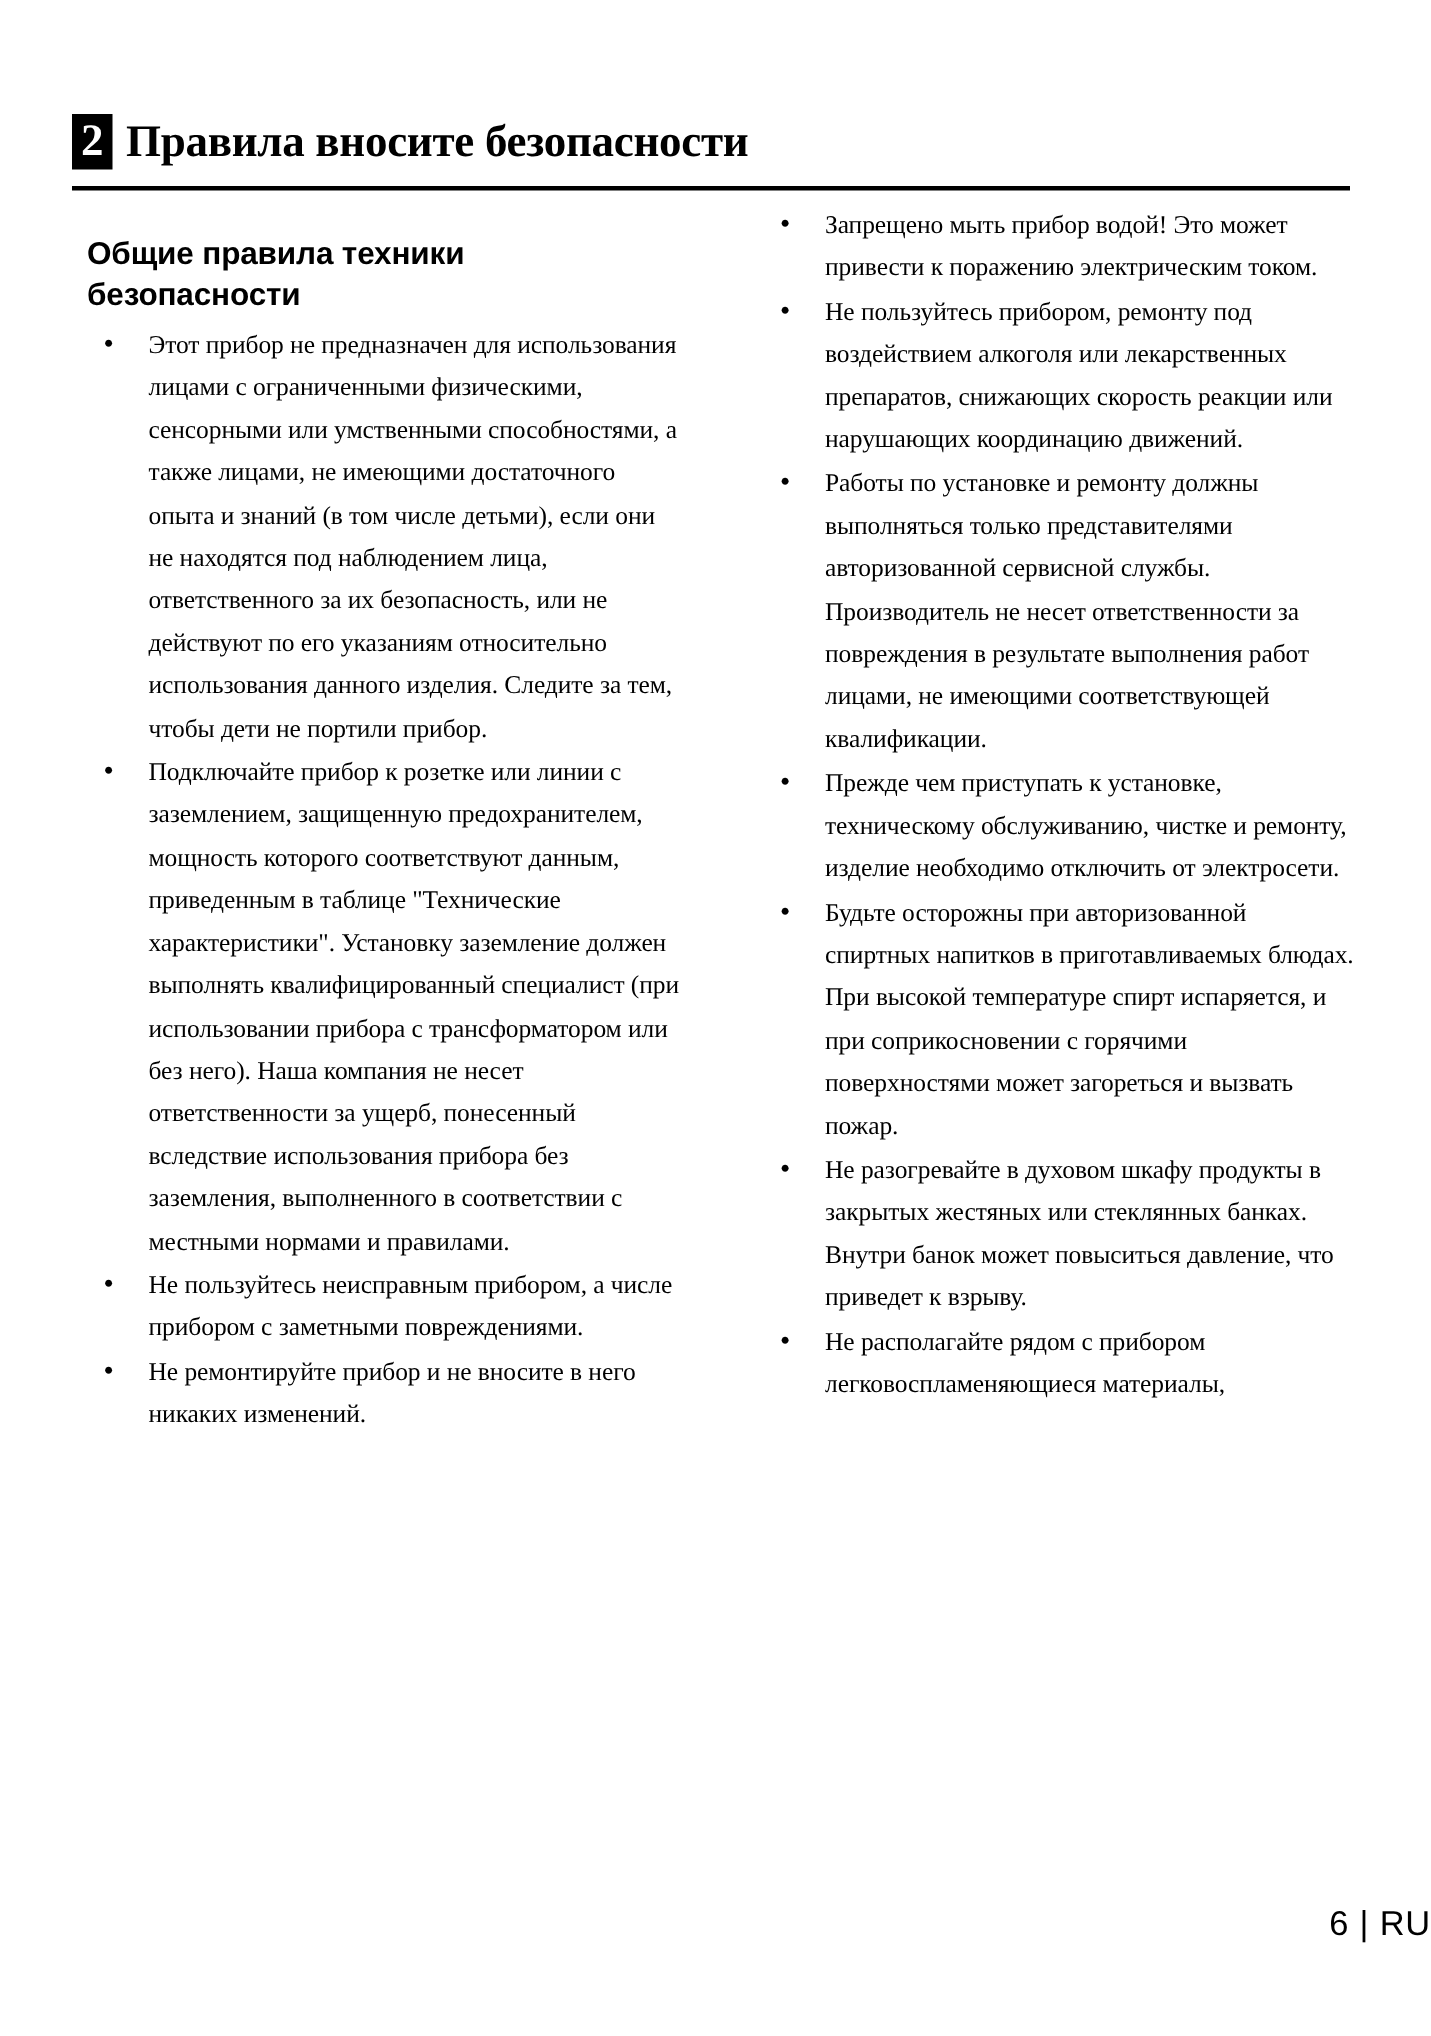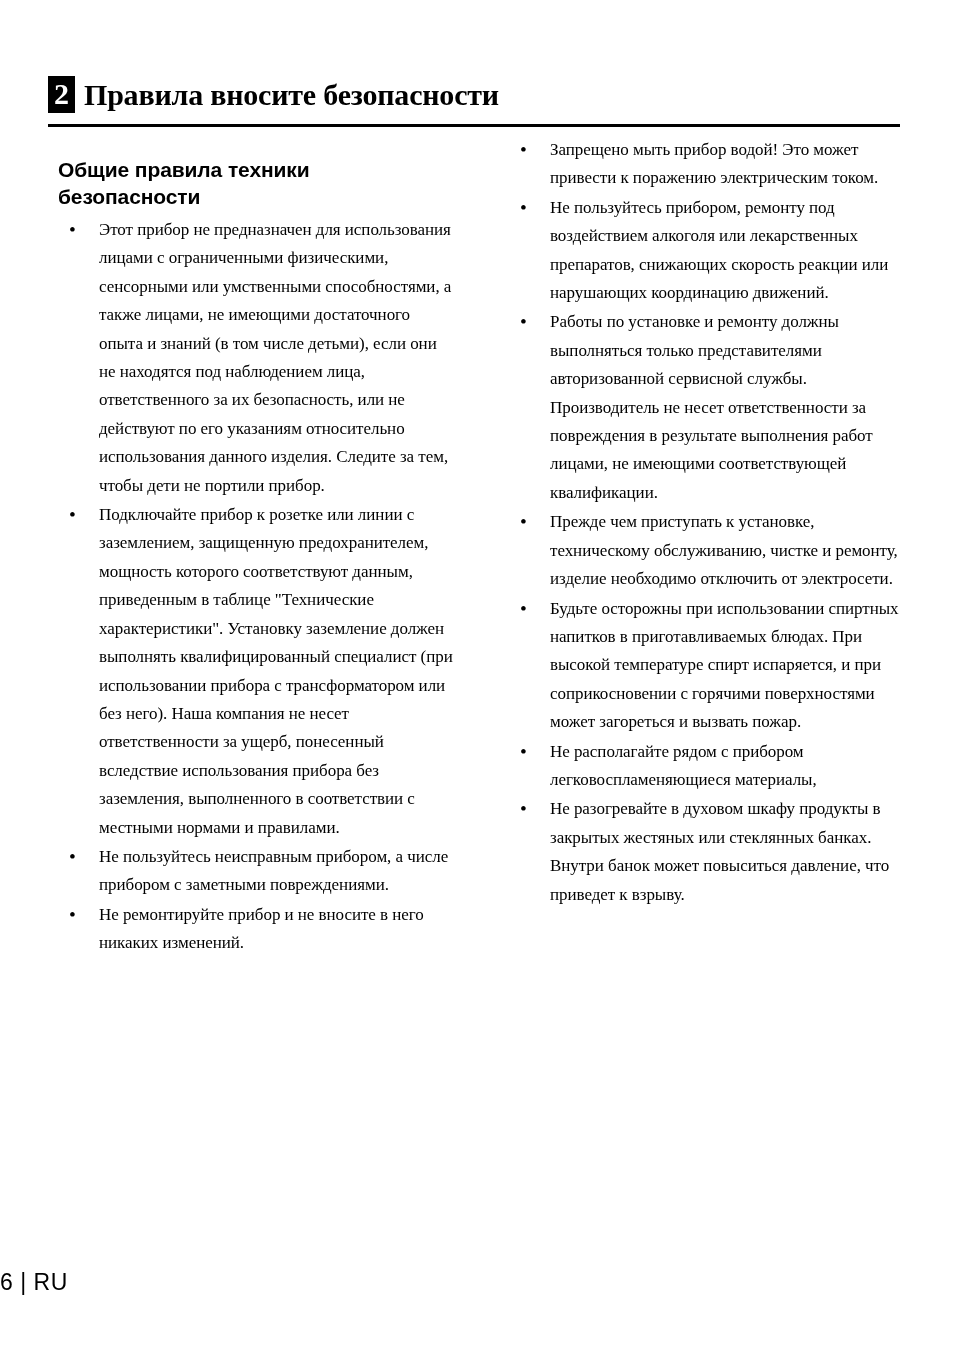--- a/index.html
+++ b/index.html
@@ -121,21 +121,21 @@
   .ital {
     font-style: italic;
   }
 
   
   .footer {
     position: absolute;
     left: 0;
     top: 1268px;
     width: 954px;
-    text-align: left;
+    text-align: right;
     font-family: "Liberation Sans", "DejaVu Sans", sans-serif;
     font-size: 23px;
     line-height: 28px;
     color: #000000;
     letter-spacing: 0.5px;
   }
 </style>
 </head>
 <body>
 
@@ -162,22 +162,22 @@
     </div>
 
     <div class="column">
 
 
       <ul class="bullets">
         <li>Запрещено мыть прибор водой! Это может привести к поражению электрическим током.</li>
         <li>Не пользуйтесь прибором, ремонту под воздействием алкоголя или лекарственных препаратов, снижающих скорость реакции или нарушающих координацию движений.</li>
         <li>Работы по установке и ремонту должны выполняться только представителями авторизованной сервисной службы. Производитель не несет ответственности за повреждения в результате выполнения работ лицами, не имеющими соответствующей квалификации.</li>
         <li>Прежде чем приступать к установке, техническому обслуживанию, чистке и ремонту, изделие необходимо отключить от электросети.</li>
-        <li>Будьте осторожны при использовании спиртных напитков в приготавливаемых блюдах. При высокой температуре спирт испаряется, и при соприкосновении с горячими поверхностями может загореться и вызвать пожар.</li>
+        <li>Будьте осторожны при авторизованной спиртных напитков в приготавливаемых блюдах. При высокой температуре спирт испаряется, и при соприкосновении с горячими поверхностями может загореться и вызвать пожар.</li>
+        <li>Не разогревайте в духовом шкафу продукты в закрытых жестяных или стеклянных банках. Внутри банок может повыситься давление, что приведет к взрыву.</li>
         <li>Не располагайте рядом с прибором легковоспламеняющиеся  материалы,</li>
-        <li>Не разогревайте в духовом шкафу продукты в закрытых жестяных или стеклянных банках. Внутри банок может повыситься давление, что приведет к взрыву.</li>
       </ul>
     </div>
   </div>
 
   <div class="footer">6 | RU</div>
 
 </div>
 
 </body></html>

